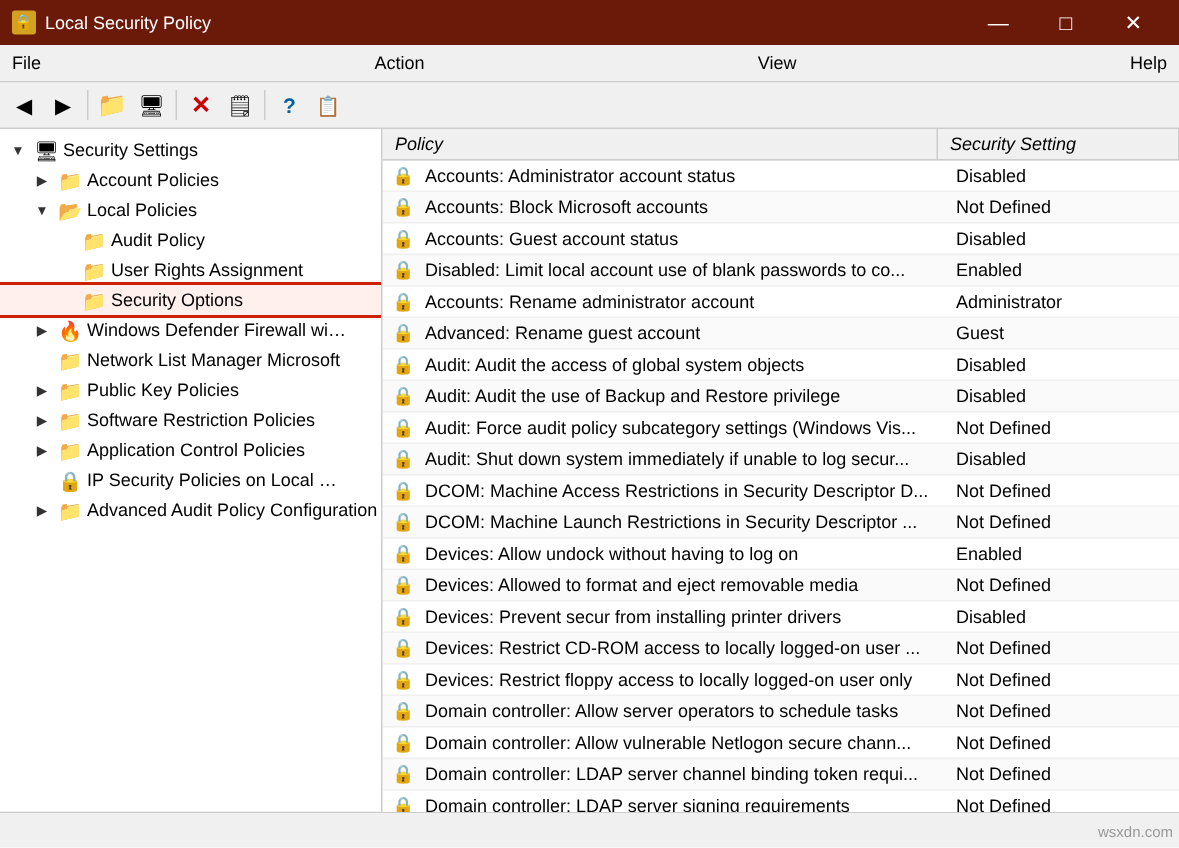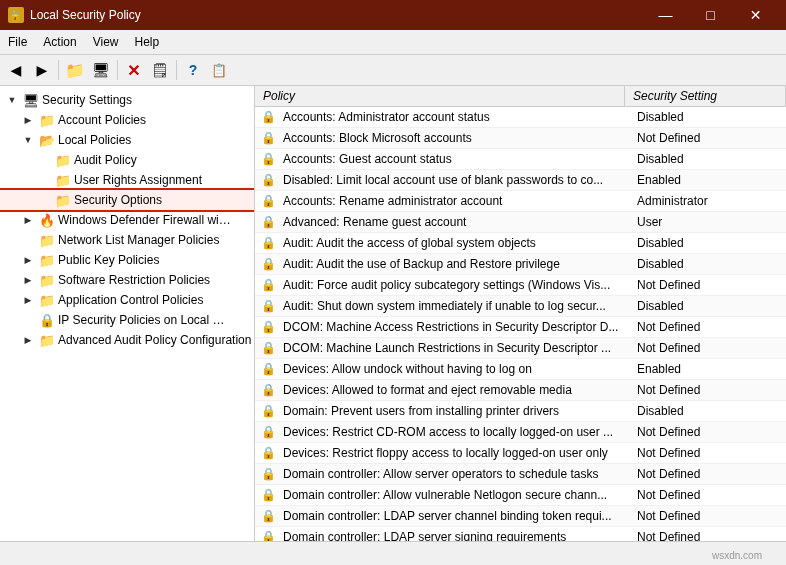--- a/index.html
+++ b/index.html
@@ -52,20 +52,21 @@
       align-items: center;
       justify-content: center;
     }
 
     
     .menu-bar {
       background: #f0f0f0;
       display: flex;
       padding: 2px 0;
       border-bottom: 1px solid #ccc;
+      justify-content: space-between;
     }
     .menu-item {
       padding: 3px 8px;
       cursor: pointer;
       font-size: 12px;
     }
 
     
     .toolbar {
       background: #f0f0f0;
@@ -220,21 +221,21 @@
     }
 
     
     ::-webkit-scrollbar { width: 12px; height: 12px; }
     ::-webkit-scrollbar-track { background: #f0f0f0; }
     ::-webkit-scrollbar-thumb { background: #c0c0c0; border: 1px solid #a0a0a0; }
 
     .watermark {
       position: fixed;
       bottom: 4px;
-      right: 24px;
+      right: 4px;
       font-size: 10px;
       color: #999;
       z-index: 999;
       text-align: right;
     }
   </style>
 </head>
 <body>
 
 <div class="title-bar">
@@ -312,21 +313,21 @@
 
     <div class="tree-item" style="padding-left:20px;">
       <div class="expand-btn">▶</div>
       <div class="tree-icon" style="font-size:13px;">🔥</div>
       <span class="tree-label" style="max-width:175px; overflow:hidden; text-overflow:ellipsis; white-space:nowrap;">Windows Defender Firewall with Adva...</span>
     </div>
 
     <div class="tree-item" style="padding-left:20px;">
       <div class="expand-btn" style="visibility:hidden;">▶</div>
       <div class="tree-icon folder-icon">📁</div>
-      <span class="tree-label">Network List Manager Policies</span>
+      <span class="tree-label">Network List Manager Microsoft</span>
     </div>
 
     <div class="tree-item" style="padding-left:20px;">
       <div class="expand-btn">▶</div>
       <div class="tree-icon folder-icon">📁</div>
       <span class="tree-label">Public Key Policies</span>
     </div>
 
     <div class="tree-item" style="padding-left:20px;">
       <div class="expand-btn">▶</div>
@@ -380,21 +381,21 @@
           <div class="row-setting">Enabled</div>
         </div>
         <div class="list-row">
           <div class="row-icon">🔒</div>
           <div class="row-policy">Accounts: Rename administrator account</div>
           <div class="row-setting">Administrator</div>
         </div>
         <div class="list-row">
           <div class="row-icon">🔒</div>
           <div class="row-policy">Advanced: Rename guest account</div>
-          <div class="row-setting">User</div>
+          <div class="row-setting">Guest</div>
         </div>
         <div class="list-row">
           <div class="row-icon">🔒</div>
           <div class="row-policy">Audit: Audit the access of global system objects</div>
           <div class="row-setting">Disabled</div>
         </div>
         <div class="list-row">
           <div class="row-icon">🔒</div>
           <div class="row-policy">Audit: Audit the use of Backup and Restore privilege</div>
           <div class="row-setting">Disabled</div>
@@ -424,21 +425,21 @@
           <div class="row-policy">Devices: Allow undock without having to log on</div>
           <div class="row-setting">Enabled</div>
         </div>
         <div class="list-row">
           <div class="row-icon">🔒</div>
           <div class="row-policy">Devices: Allowed to format and eject removable media</div>
           <div class="row-setting">Not Defined</div>
         </div>
         <div class="list-row">
           <div class="row-icon">🔒</div>
-          <div class="row-policy">Domain: Prevent users from installing printer drivers</div>
+          <div class="row-policy">Devices: Prevent secur from installing printer drivers</div>
           <div class="row-setting">Disabled</div>
         </div>
         <div class="list-row">
           <div class="row-icon">🔒</div>
           <div class="row-policy">Devices: Restrict CD-ROM access to locally logged-on user ...</div>
           <div class="row-setting">Not Defined</div>
         </div>
         <div class="list-row">
           <div class="row-icon">🔒</div>
           <div class="row-policy">Devices: Restrict floppy access to locally logged-on user only</div>

